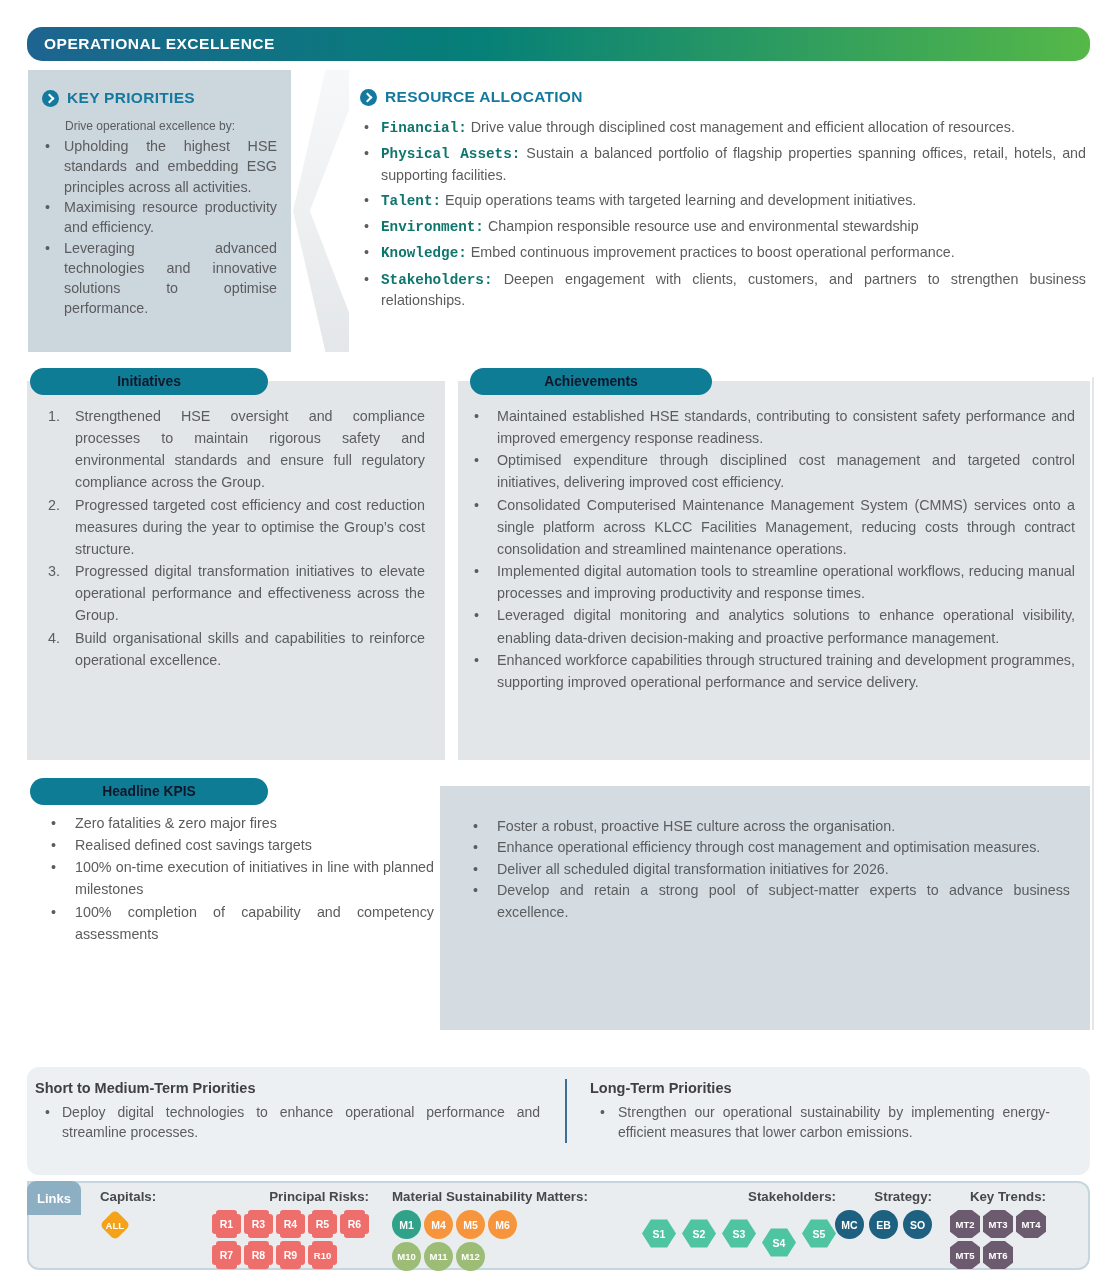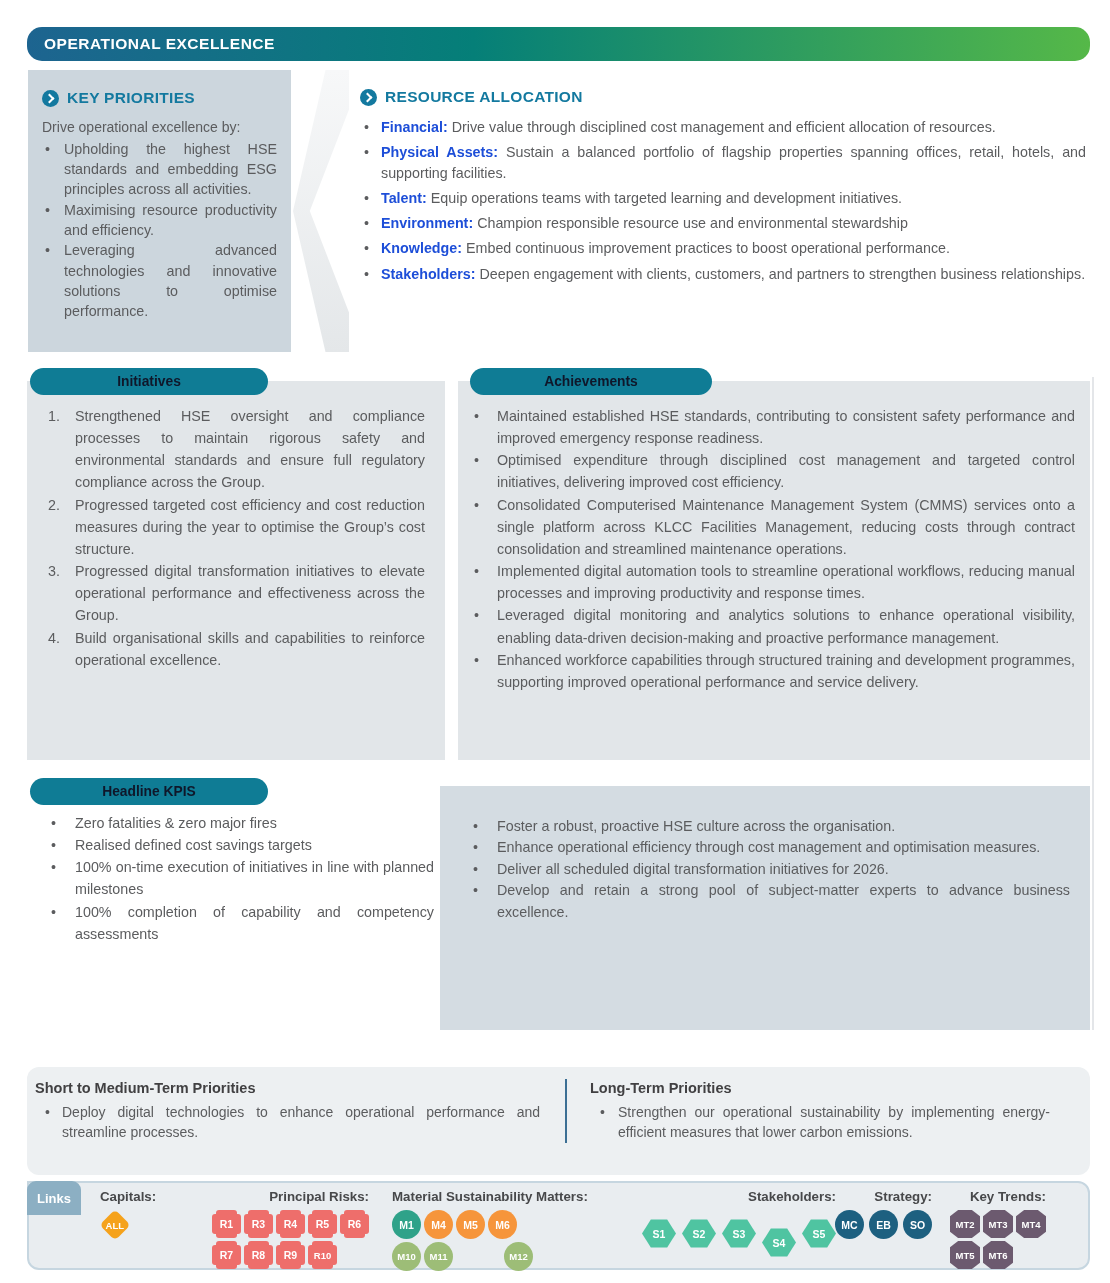--- a/index.html
+++ b/index.html
@@ -12,36 +12,36 @@
   .hdr .t{color:#fff;font-weight:bold;font-size:15.5px;letter-spacing:.5px;}
   
   .kp{position:absolute;left:28px;top:70px;width:263px;height:282px;background:#ccd6dd;
       box-sizing:border-box;padding:19px 14px 0 14px;}
   .headrow{display:flex;align-items:center;gap:8px;margin-bottom:11px;}
   .hicon{width:17px;height:17px;border-radius:50%;background:#13799f;flex:0 0 auto;
          display:flex;align-items:center;justify-content:center;}
   .hicon i{display:block;width:5px;height:5px;border-top:2.2px solid #fff;border-right:2.2px solid #fff;
            transform:rotate(45deg);margin-left:-2px;}
   .hname{color:#13799f;font-weight:bold;font-size:15.5px;letter-spacing:.3px;}
-  .kp .intro{font-size:14px;line-height:1.42;margin-bottom:1px;}
+  .kp .intro{font-size:12px;line-height:1.42;margin-bottom:1px;margin-left:23px;}
   .list .li{display:flex;}
   .list .marker{flex:0 0 auto;}
   .list .txt{flex:1;text-align:justify;}
   .kp .list{font-size:14.3px;line-height:1.42;}
   .kp .marker{width:22px;padding-left:3px;box-sizing:border-box;}
   
   .chev{position:absolute;left:293px;top:70px;width:56px;height:282px;
         background:linear-gradient(180deg,#f7f8f9,#e4e7e9);
         clip-path:polygon(58% 0,0 50%,58% 100%,100% 100%,100% 86%,30% 50%,100% 14%,100% 0);}
   
   .ra-head{position:absolute;left:360px;top:88px;}
   .ra-list{position:absolute;left:360px;top:117px;width:726px;font-size:14.3px;line-height:1.42;}
   .ra-list .li{margin-bottom:5px;}
   .ra-list .marker{width:21px;padding-left:4px;box-sizing:border-box;}
-  b.lead{color:#1d4ed8;}
+  b.lead{color:#0f766e;font-family:Liberation Mono, monospace;}
   
   .pill{position:absolute;height:27px;border-radius:14px;background:#0f7c95;color:#0f172a;
         display:flex;align-items:center;justify-content:center;font-weight:bold;font-size:13.8px;z-index:2;}
   .box{position:absolute;background:#e2e6e9;}
   .num-list,.dot-list{position:absolute;font-size:14.3px;line-height:1.55;}
   
   #init-box{left:27px;top:381px;width:418px;height:379px;}
   #init-pill{left:30px;top:368px;width:238px;}
   #init-list{left:48px;top:405px;width:377px;}
   #init-list .marker{width:27px;}
@@ -335,21 +335,21 @@
             <span class="bt">M6</span>
           </div>
         </div>
         <div class="brow">
           <div class="b shape-circle" style="background: rgb(157, 189, 119); font-size: 9.5px;">
             <span class="bt">M10</span>
           </div>
           <div class="b shape-circle" style="background: rgb(157, 189, 119); font-size: 9.5px;">
             <span class="bt">M11</span>
           </div>
-          <div class="b shape-circle" style="background: rgb(157, 189, 119); font-size: 9.5px; margin-left: 48px;">
+          <div class="b shape-circle" style="background: rgb(157, 189, 119); font-size: 9.5px;">
             <span class="bt">M12</span>
           </div>
         </div>
       </div>
       <div class="lgroup g4">
         <div class="llabel">Stakeholders:</div>
         <div class="brow">
           <div class="b shape-hex" style="background: rgb(79, 196, 161);">
             <span class="bt">S1</span>
           </div>

